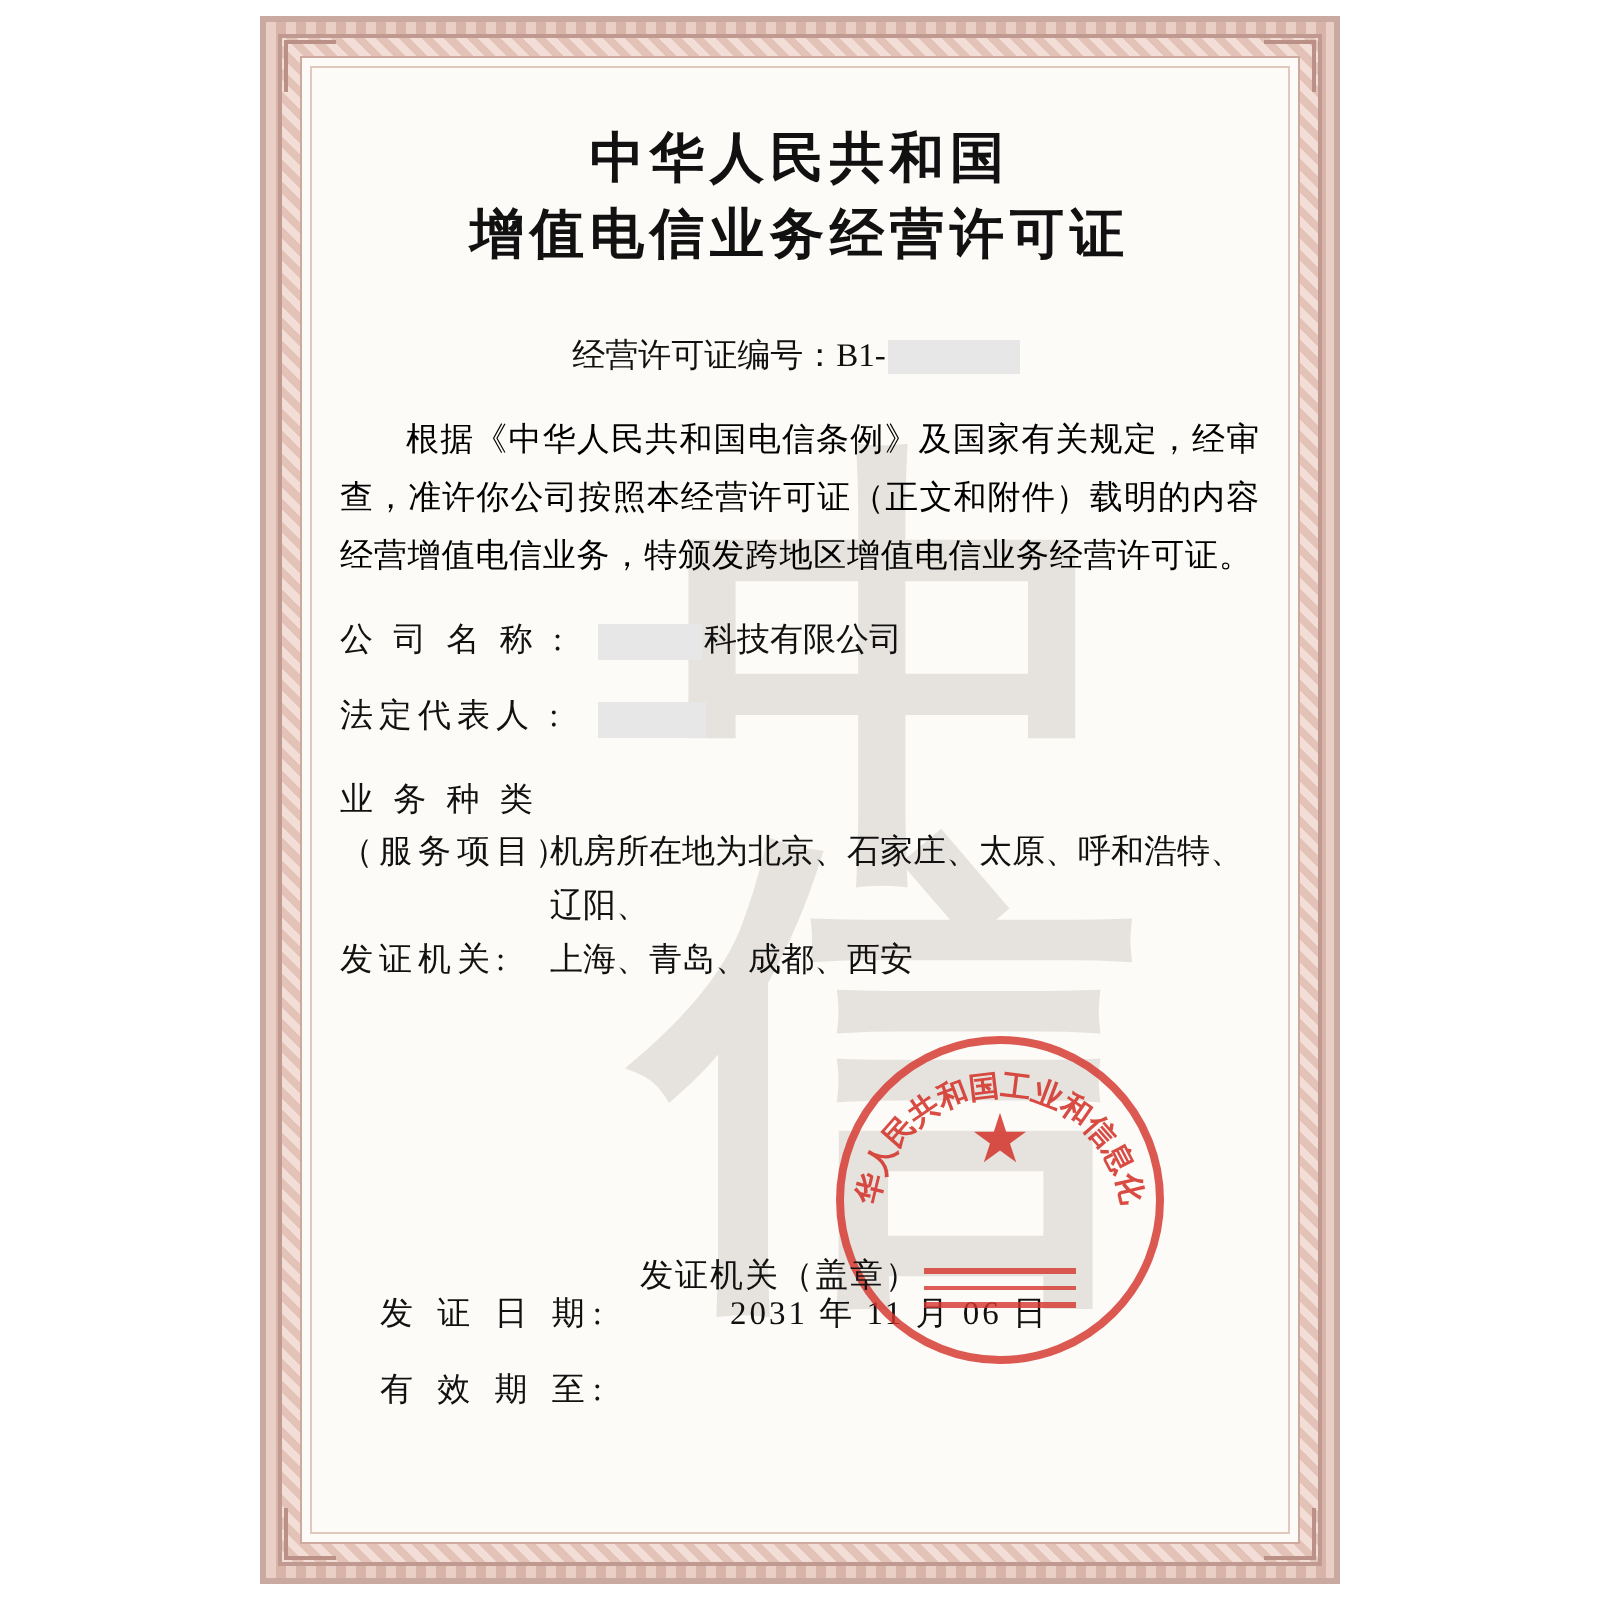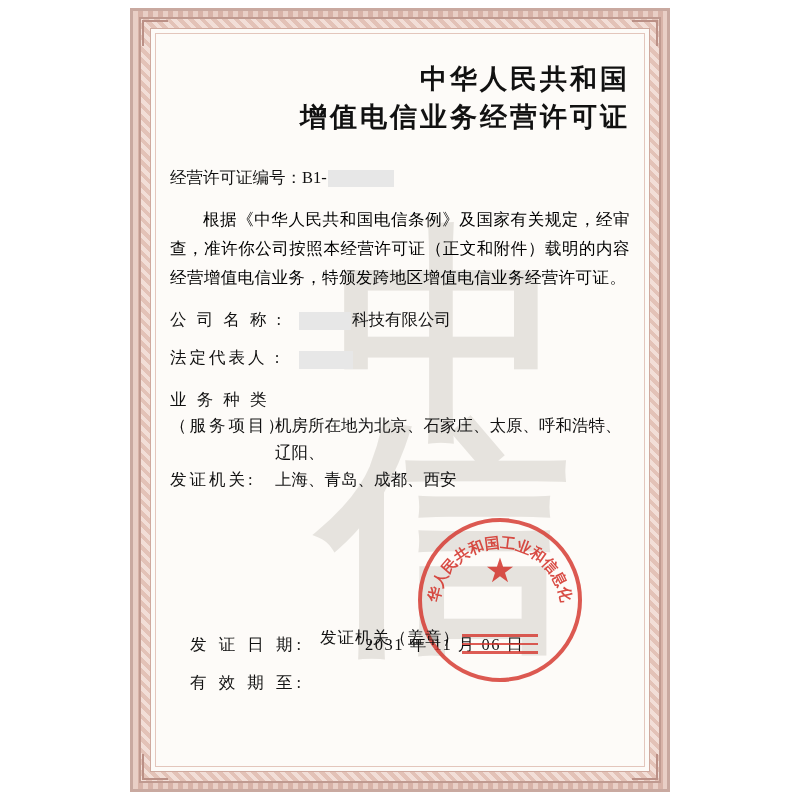--- a/index.html
+++ b/index.html
@@ -91,35 +91,35 @@
 
   .content {
     position: absolute;
     left: 40px;
     top: 34px;
     right: 40px;
     bottom: 34px;
   }
 
   .title-block {
-    text-align: right;
+    text-align: center;
     margin-top: 18px;
   }
   .title-line {
     font-size: 27px;
     font-weight: bold;
     letter-spacing: 3px;
     color: #111;
     line-height: 1.42;
     font-family: "Liberation Serif", "DejaVu Serif", serif;
   }
 
   .cert-no {
     margin-top: 30px;
-    text-align: left;
+    text-align: center;
     padding-right: 4px;
     font-size: 16.5px;
     color: #111;
     white-space: nowrap;
   }
   .redaction {
     display: inline-block;
     background: #e7e7e7;
     vertical-align: middle;
   }
@@ -239,21 +239,21 @@
     font-size: 16.5px;
     color: #111;
     letter-spacing: 1px;
     z-index: 5;
   }
 
   .dates {
     position: absolute;
     left: 20px;
     right: 20px;
-    bottom: 48px;
+    bottom: 36px;
   }
   .date-row {
     display: flex;
     align-items: baseline;
     font-size: 16.5px;
     color: #111;
     margin-bottom: 16px;
   }
   .date-label {
     width: 175px;

